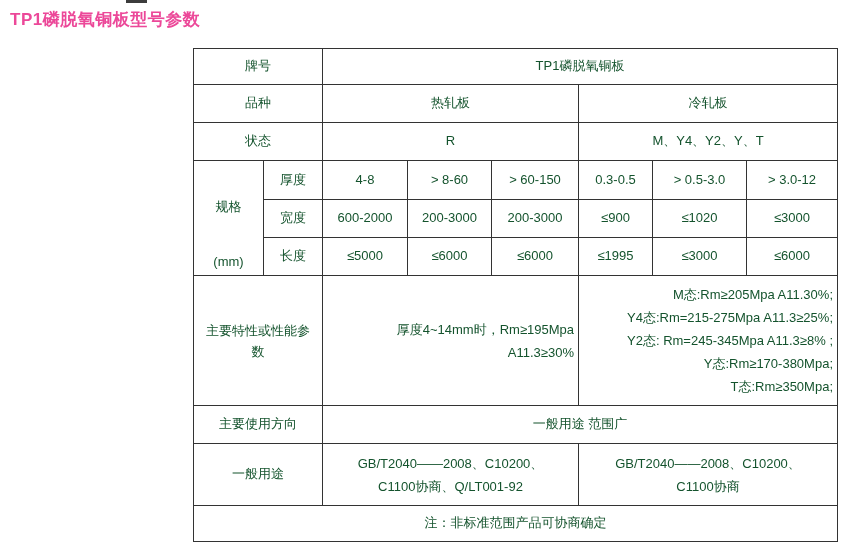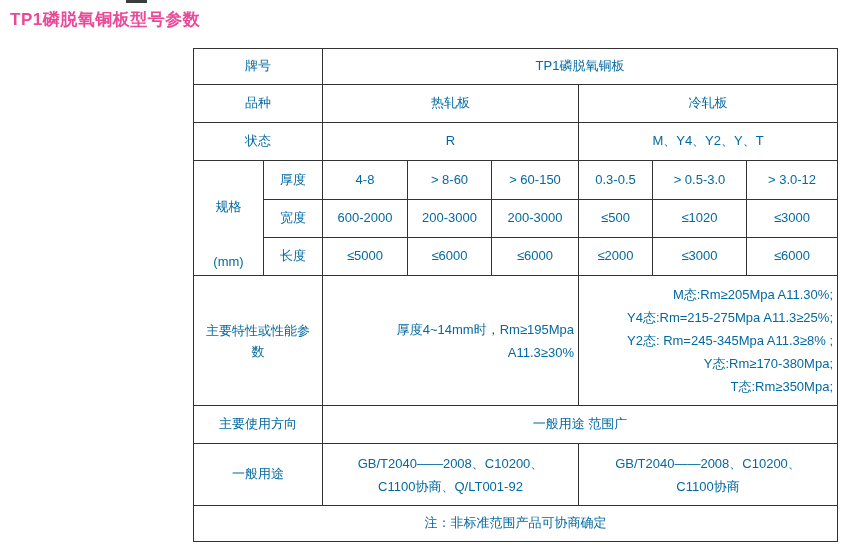--- a/index.html
+++ b/index.html
@@ -23,21 +23,21 @@
     letter-spacing: 0.5px;
   }
   table.spec-table {
     position: absolute; left: 193px; top: 48px;
     border-collapse: collapse;
     table-layout: fixed;
   }
   .spec-table td {
     border: 1px solid #333333;
     font-size: 13px;
-    color: #0369a1;
+    color: #14532d;
     text-align: center;
     vertical-align: middle;
     padding: 2px 4px;
     overflow: hidden;
     line-height: 1.55;
   }
   .spec-table td.wrap-label {
     padding: 2px 8px;
     line-height: 21px;
   }
@@ -98,31 +98,31 @@
       <td>0.3-0.5</td>
       <td>&gt; 0.5-3.0</td>
       <td>&gt; 3.0-12</td>
     </tr>
 
     <tr style="height:37px">
       <td>宽度</td>
       <td>600-2000</td>
       <td>200-3000</td>
       <td>200-3000</td>
-      <td>≤500</td>
+      <td>≤900</td>
       <td>≤1020</td>
       <td>≤3000</td>
     </tr>
 
     <tr style="height:37px">
       <td>长度</td>
       <td>≤5000</td>
       <td>≤6000</td>
       <td>≤6000</td>
-      <td>≤2000</td>
+      <td>≤1995</td>
       <td>≤3000</td>
       <td>≤6000</td>
     </tr>
 
     <tr style="height:130px">
       <td colspan="2" class="wrap-label">主要特性或性能参数</td>
       <td colspan="3">
         <div class="perf-line">厚度4~14mm时，Rm≥195Mpa</div>
         <div class="perf-line">A11.3≥30%</div>
       </td>

